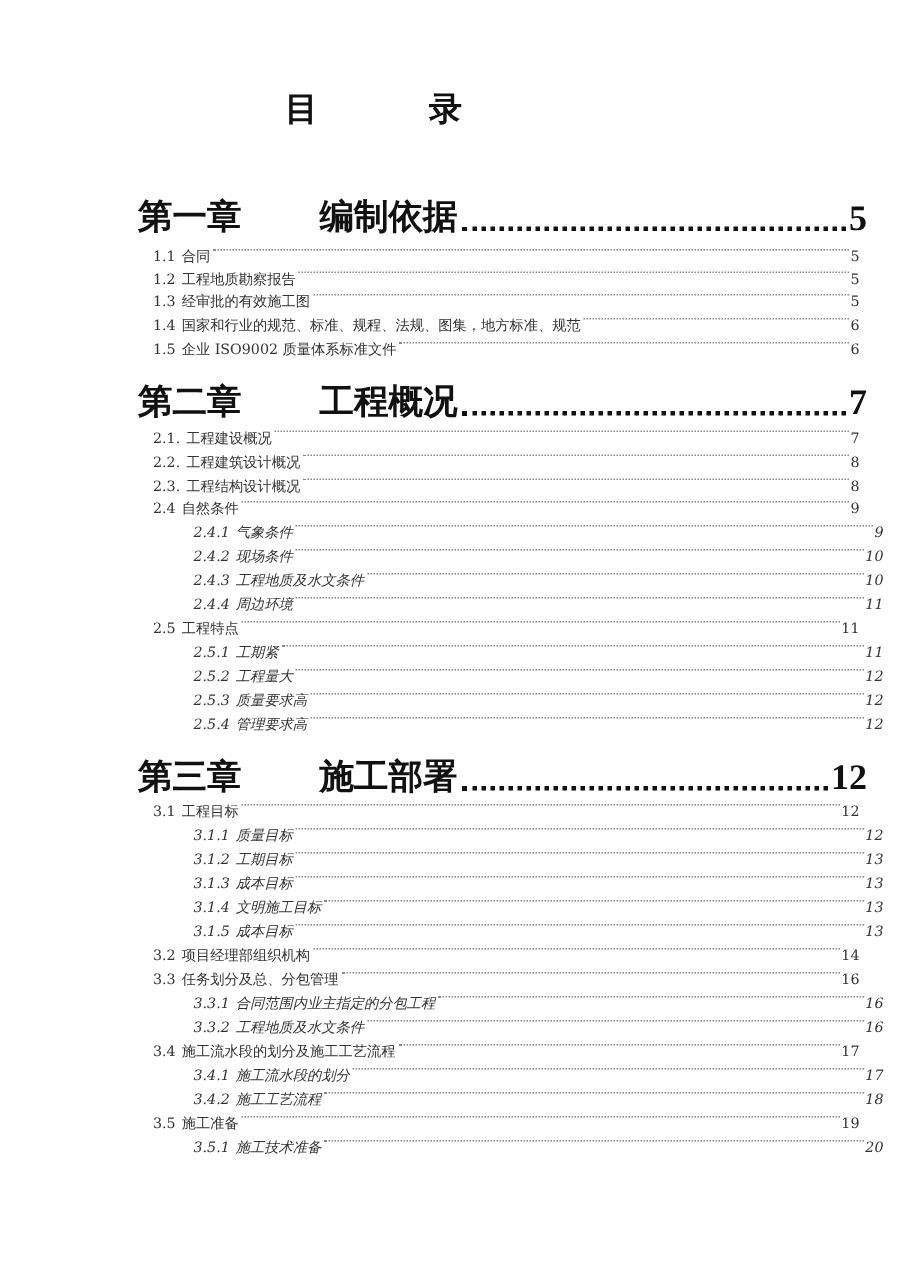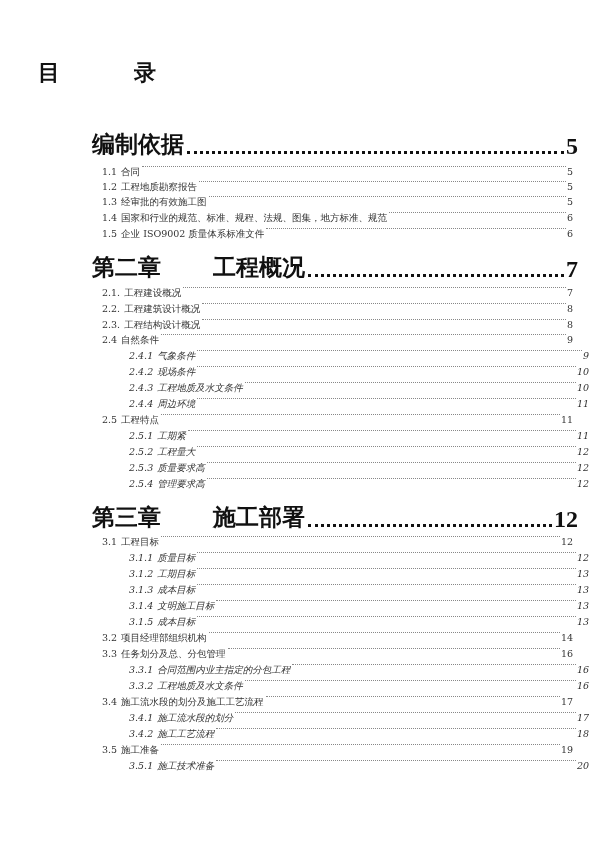--- a/index.html
+++ b/index.html
@@ -1,20 +1,20 @@
 <!DOCTYPE html>
 <html><head>
 <meta charset="utf-8">
 <style>
   html, body { margin: 0; padding: 0; background: #ffffff; }
   body { width: 600px; height: 849px; position: relative; overflow: hidden;
          font-family: "DejaVu Serif", "Liberation Serif", serif; color: #222; }
   .page { position: absolute; left: 0; top: 0; width: 600px; height: 849px; background: #fff; }
-  .doc-title { position: absolute; top: 58px; left: 0; width: 498px; 
-               font-family: "DejaVu Sans", sans-serif; font-weight: bold; font-size: 22px; color: #111; margin-left: 38px; }
+  .doc-title { position: absolute; top: 58px; left: 0; width: 498px; text-align: center;
+               font-family: "DejaVu Sans", sans-serif; font-weight: bold; font-size: 22px; color: #111; }
   .doc-title span { display: inline-block; }
   .doc-title .gap { width: 74px; }
   .chapter { position: absolute; left: 92px; width: 486px; height: 30px; display: flex; align-items: flex-end;
              font-family: "DejaVu Sans", sans-serif; font-weight: bold; font-size: 23px; color: #111; }
   .chapter .ch-num { width: 121px; flex: none; }
   .chapter .ch-title { flex: none; }
   .chapter .leader { flex: 1; border-bottom: 3px dotted #111; margin: 0 2px 6px 3px; }
   .chapter .pg { flex: none; font-family: "Liberation Serif", serif; font-size: 24px; }
   .entry { position: absolute; height: 14px; display: flex; align-items: flex-start;
            font-size: 9.5px; color: #333; line-height: 12px; }
@@ -28,20 +28,21 @@
 </head>
 <body>
 
 <div class="page">
 
   <div class="doc-title">
     <span>目</span><span class="gap"></span><span>录</span>
   </div>
 
   <div class="chapter" style="top:130px">
+    <span class="ch-num">第一章</span>
     <span class="ch-title">编制依据</span>
     <span class="leader"></span>
     <span class="pg">5</span>
   </div>
   <div class="entry l2" style="top:166px">
       <span class="num">1.1</span>
       <span class="lbl">合同</span>
       <span class="leader"></span>
       <span class="pg">5</span>
     </div>

